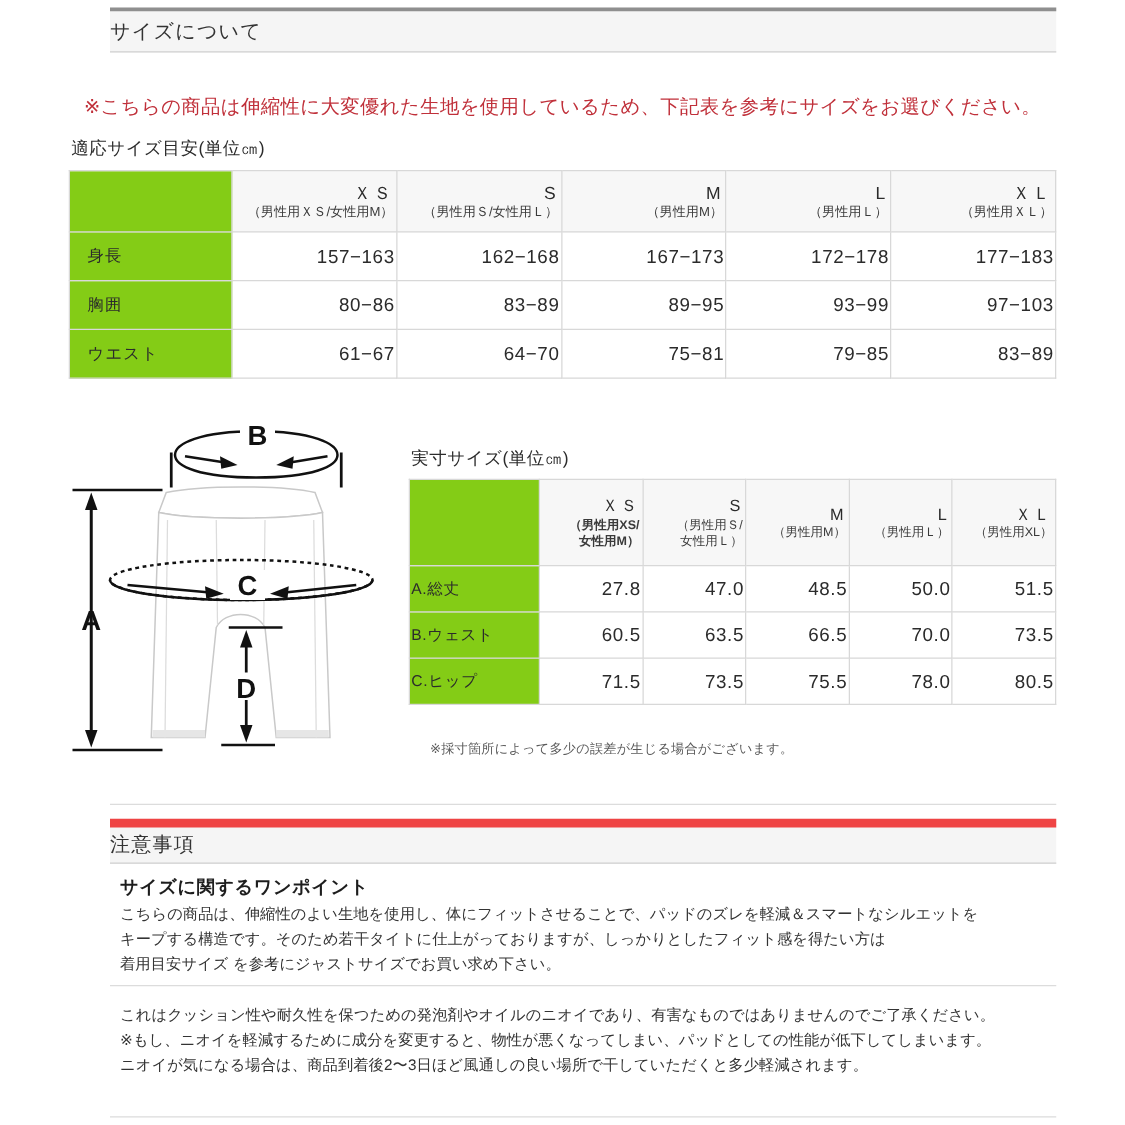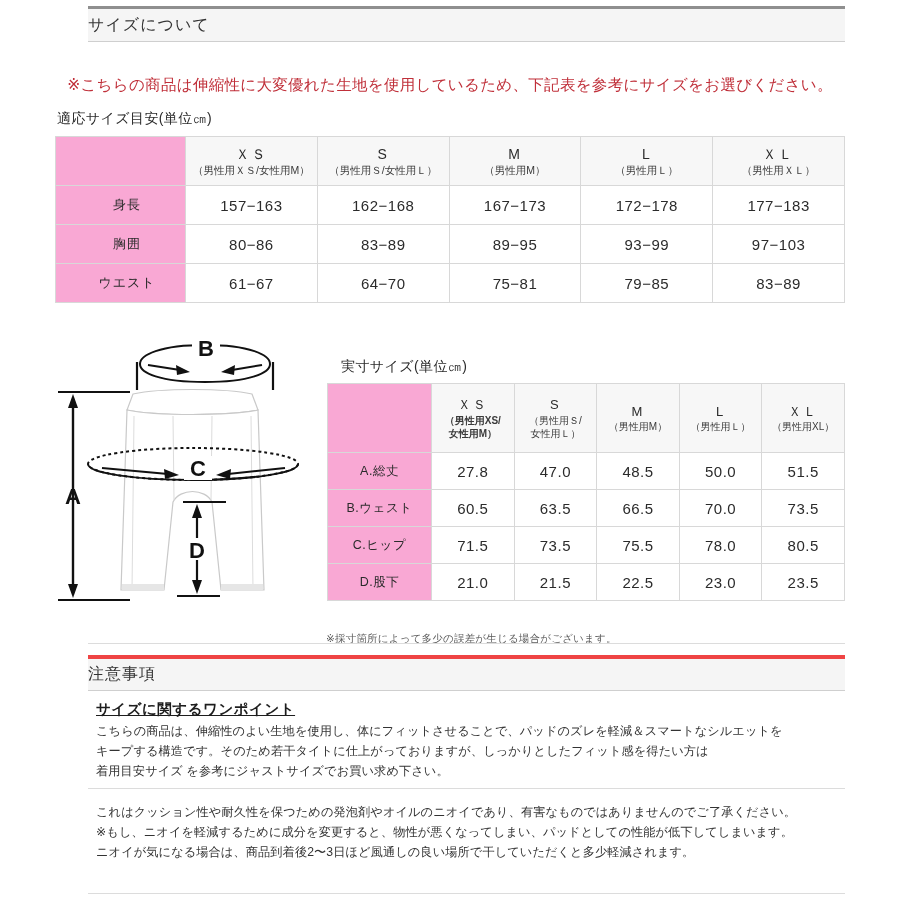--- a/index.html
+++ b/index.html
@@ -58,32 +58,32 @@
   }
 
   
   table.sizetable {
     border-collapse: collapse;
     table-layout: fixed;
   }
   table.sizetable td,
   table.sizetable th {
     border: 1px solid #d8d8d8;
-    text-align: center;
+    text-align: right;
     vertical-align: middle;
     font-weight: 400;
     color: #2b2b2b;
     background: #ffffff;
   }
   table.sizetable thead th {
     background: #f7f7f7;
   }
   table.sizetable .rowhead {
-    background: #f9a8d4;
-    text-align: center;
+    background: #84cc16;
+    text-align: left;
   }
   .hdr-main { font-size: 14px; letter-spacing: 2px; display: block; line-height: 1.35; }
   .hdr-sub  { font-size: 10.5px; letter-spacing: 0px; display: block; line-height: 1.3; color: #3a3a3a; }
 
   
   #table-body-sizes {
     position: absolute;
     left: 55px;
     top: 136px;
     width: 790px;
@@ -102,26 +102,25 @@
   }
   #table-actual-sizes col.c0 { width: 104px; }
   #table-actual-sizes thead th { height: 62px; padding: 3px 2px; }
   #table-actual-sizes thead th .hdr-main { font-size: 13px; letter-spacing: 2px; }
   #table-actual-sizes thead th .hdr-sub { font-size: 10px; }
   #table-actual-sizes tbody td { height: 34px; font-size: 15px; letter-spacing: 0.5px; }
   #table-actual-sizes tbody td.rowhead { font-size: 12.5px; letter-spacing: 0.5px; }
 
   .footnote {
     position: absolute;
-    left: 326px;
+    left: 344px;
     top: 592px;
     font-size: 10.5px;
     color: #5a5a5a;
     letter-spacing: 0.2px;
-    margin-top: 40px;
   }
 
   
   #shorts-diagram {
     position: absolute;
     left: 40px;
     top: 332px;
   }
 
   
@@ -131,21 +130,20 @@
     width: 742px;
     top: 700px;
   }
   .note-block { margin-bottom: 14px; }
   .note-title {
     font-size: 14.5px;
     font-weight: bold;
     color: #1d1d1d;
     letter-spacing: 0.5px;
     margin-bottom: 3px;
-    text-decoration: underline;
   }
   .note-line {
     font-size: 12.2px;
     color: #333333;
     line-height: 1.62;
     letter-spacing: 0.1px;
     white-space: nowrap;
   }
   .rule {
     position: absolute;
@@ -283,21 +281,21 @@
     <line x1="143" y1="170" x2="186" y2="170" stroke="#111" stroke-width="2"></line>
     <line x1="137" y1="264" x2="180" y2="264" stroke="#111" stroke-width="2"></line>
     <line x1="157" y1="180" x2="157" y2="206" stroke="#111" stroke-width="2.2"></line>
     <polygon points="157,172 152,186 162,186" fill="#111"></polygon>
     <line x1="157" y1="228" x2="157" y2="252" stroke="#111" stroke-width="2.2"></line>
     <polygon points="157,262 152,248 162,248" fill="#111"></polygon>
     <text x="157" y="226" font-family="'Liberation Sans',sans-serif" font-size="22" font-weight="bold" fill="#111" text-anchor="middle">D</text>
   </g>
 </svg>
 
-<div class="caption" style="left:329px; top:358px;margin-left:12px;">実寸サイズ(単位㎝)</div>
+<div class="caption" style="left:329px; top:358px;">実寸サイズ(単位㎝)</div>
 
 <table class="sizetable" id="table-actual-sizes">
   <colgroup>
     <col class="c0">
       <col>
       <col>
       <col>
       <col>
       <col>
   </colgroup>
@@ -346,36 +344,28 @@
       <td>73.5</td>
     </tr>
     <tr>
       <td class="rowhead">C.ヒップ</td>
       <td>71.5</td>
       <td>73.5</td>
       <td>75.5</td>
       <td>78.0</td>
       <td>80.5</td>
     </tr>
-    <tr>
-      <td class="rowhead">D.股下</td>
-      <td>21.0</td>
-      <td>21.5</td>
-      <td>22.5</td>
-      <td>23.0</td>
-      <td>23.5</td>
-    </tr>
   </tbody>
 </table>
 
 <div class="footnote">※採寸箇所によって多少の誤差が生じる場合がございます。</div>
 
 <div class="rule" style="top:643px;"></div>
 
-<div class="banner" id="banner-notice" style="top:655px; border-top:4px solid #ef4444;">
+<div class="banner" id="banner-notice" style="top:655px; border-top:7px solid #ef4444;">
   <span class="banner-title">注意事項</span>
 </div>
 
 <div class="notes-wrap">
 
   <div class="note-block">
     <div class="note-title">サイズに関するワンポイント</div>
     <div class="note-line">こちらの商品は、伸縮性のよい生地を使用し、体にフィットさせることで、パッドのズレを軽減＆スマートなシルエットを</div>
     <div class="note-line">キープする構造です。そのため若干タイトに仕上がっておりますが、しっかりとしたフィット感を得たい方は</div>
     <div class="note-line">着用目安サイズ を参考にジャストサイズでお買い求め下さい。</div>

